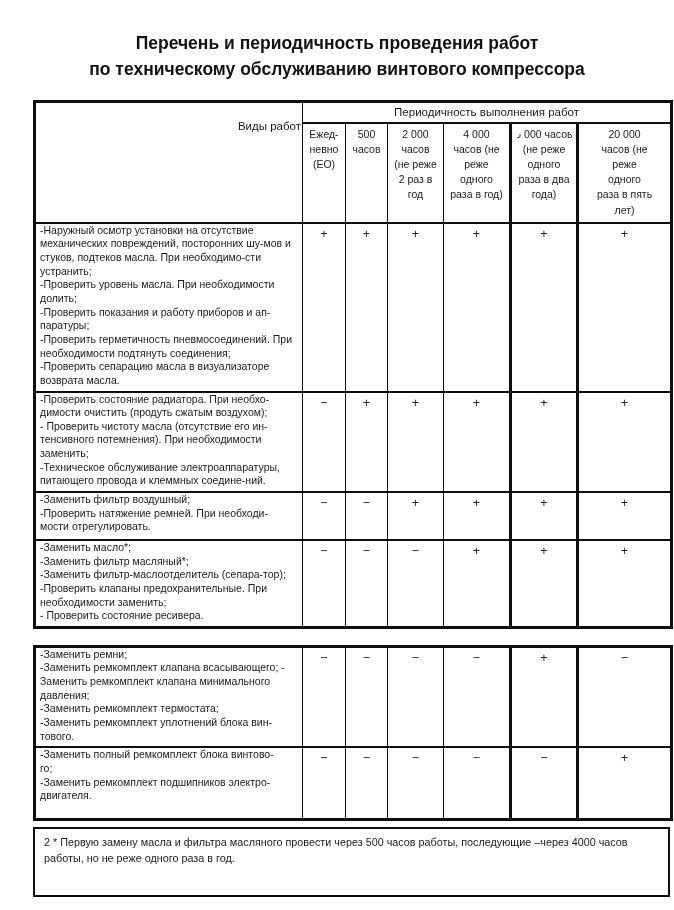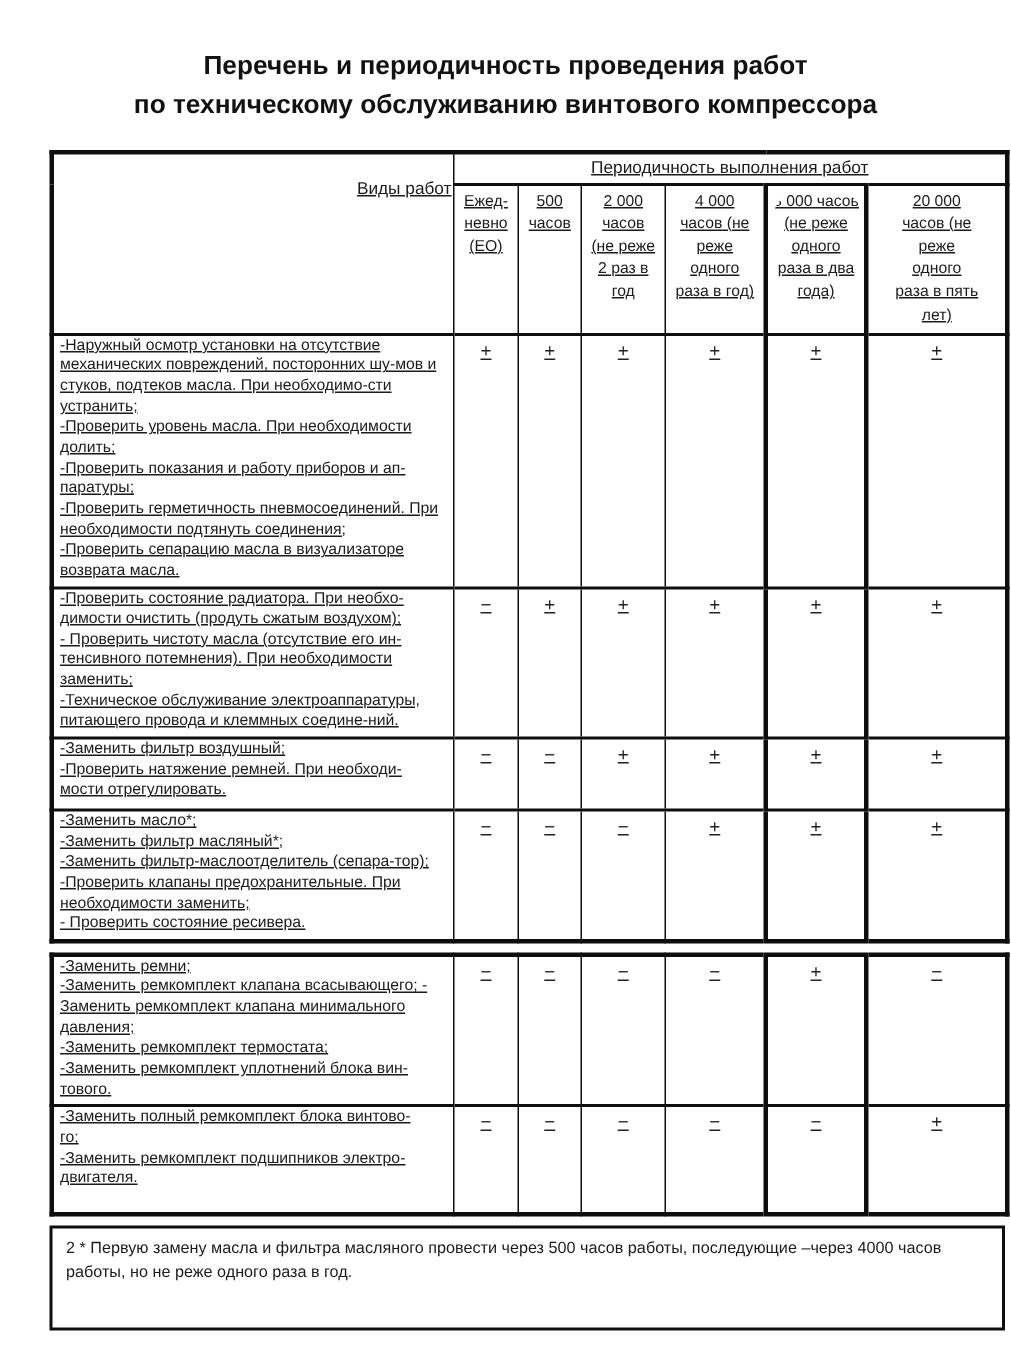--- a/index.html
+++ b/index.html
@@ -1,21 +1,21 @@
 <!DOCTYPE html>
 <html><head>
 <meta charset="utf-8">
 <style>
   html,body{margin:0;padding:0;background:#fff;}
   body{width:674px;height:910px;font-family:"Liberation Sans",sans-serif;color:#1b1b1b;}
   .page{position:relative;width:674px;height:910px;overflow:hidden;background:#fff;}
   .title{margin:30px 8px 0;text-align:center;font-size:17.5px;font-weight:bold;line-height:26px;color:#121212;}
   table.tbl{border-collapse:collapse;table-layout:fixed;width:637px;margin-left:33px;border:3px solid #0e0e0e;}
-  table.t2{margin-top:6px;}
-  .tbl th,.tbl td{border:1.5px solid #0e0e0e;border-top-width:2.5px;border-bottom-width:2.5px;font-weight:normal;box-sizing:border-box;overflow:hidden;text-decoration:underline;}
+  table.t2{margin-top:16px;}
+  .tbl th,.tbl td{border:1.5px solid #0e0e0e;border-top-width:2.5px;border-bottom-width:2.5px;font-weight:normal;box-sizing:border-box;overflow:hidden;}
   .thick-l{border-left-width:3px !important;border-radius:27px;}
   .works-h{vertical-align:top;padding-top:17px;text-align:right;font-size:11.5px;}
   .period-h{height:21px;text-align:center;font-size:11.5px;padding:1px 0 2px;}
   .col-h{vertical-align:top;text-align:center;font-size:10.5px;line-height:1.45;padding:3px 1px 4px;white-space:pre-line;height:84px;}
   .work{vertical-align:top;text-align:left;font-size:10.5px;line-height:1.3;padding:0 2px 3px 4px;white-space:pre-line;}
   .mark{vertical-align:top;text-align:center;font-size:12.5px;padding-top:3px;color:#222;}
   tr.r0{height:158px;} tr.r1{height:100px;} tr.r2{height:48px;} tr.r3{height:86px;}
   tr.r4{height:92px;} tr.r5{height:72px;}
   .notes{margin:6px 0 0 33px;width:637px;box-sizing:border-box;border:2.5px solid #0e0e0e;padding:5px 9px 10px;font-size:10.8px;line-height:1.5;min-height:70px;}
   .notes-title{padding-left:37px;}

